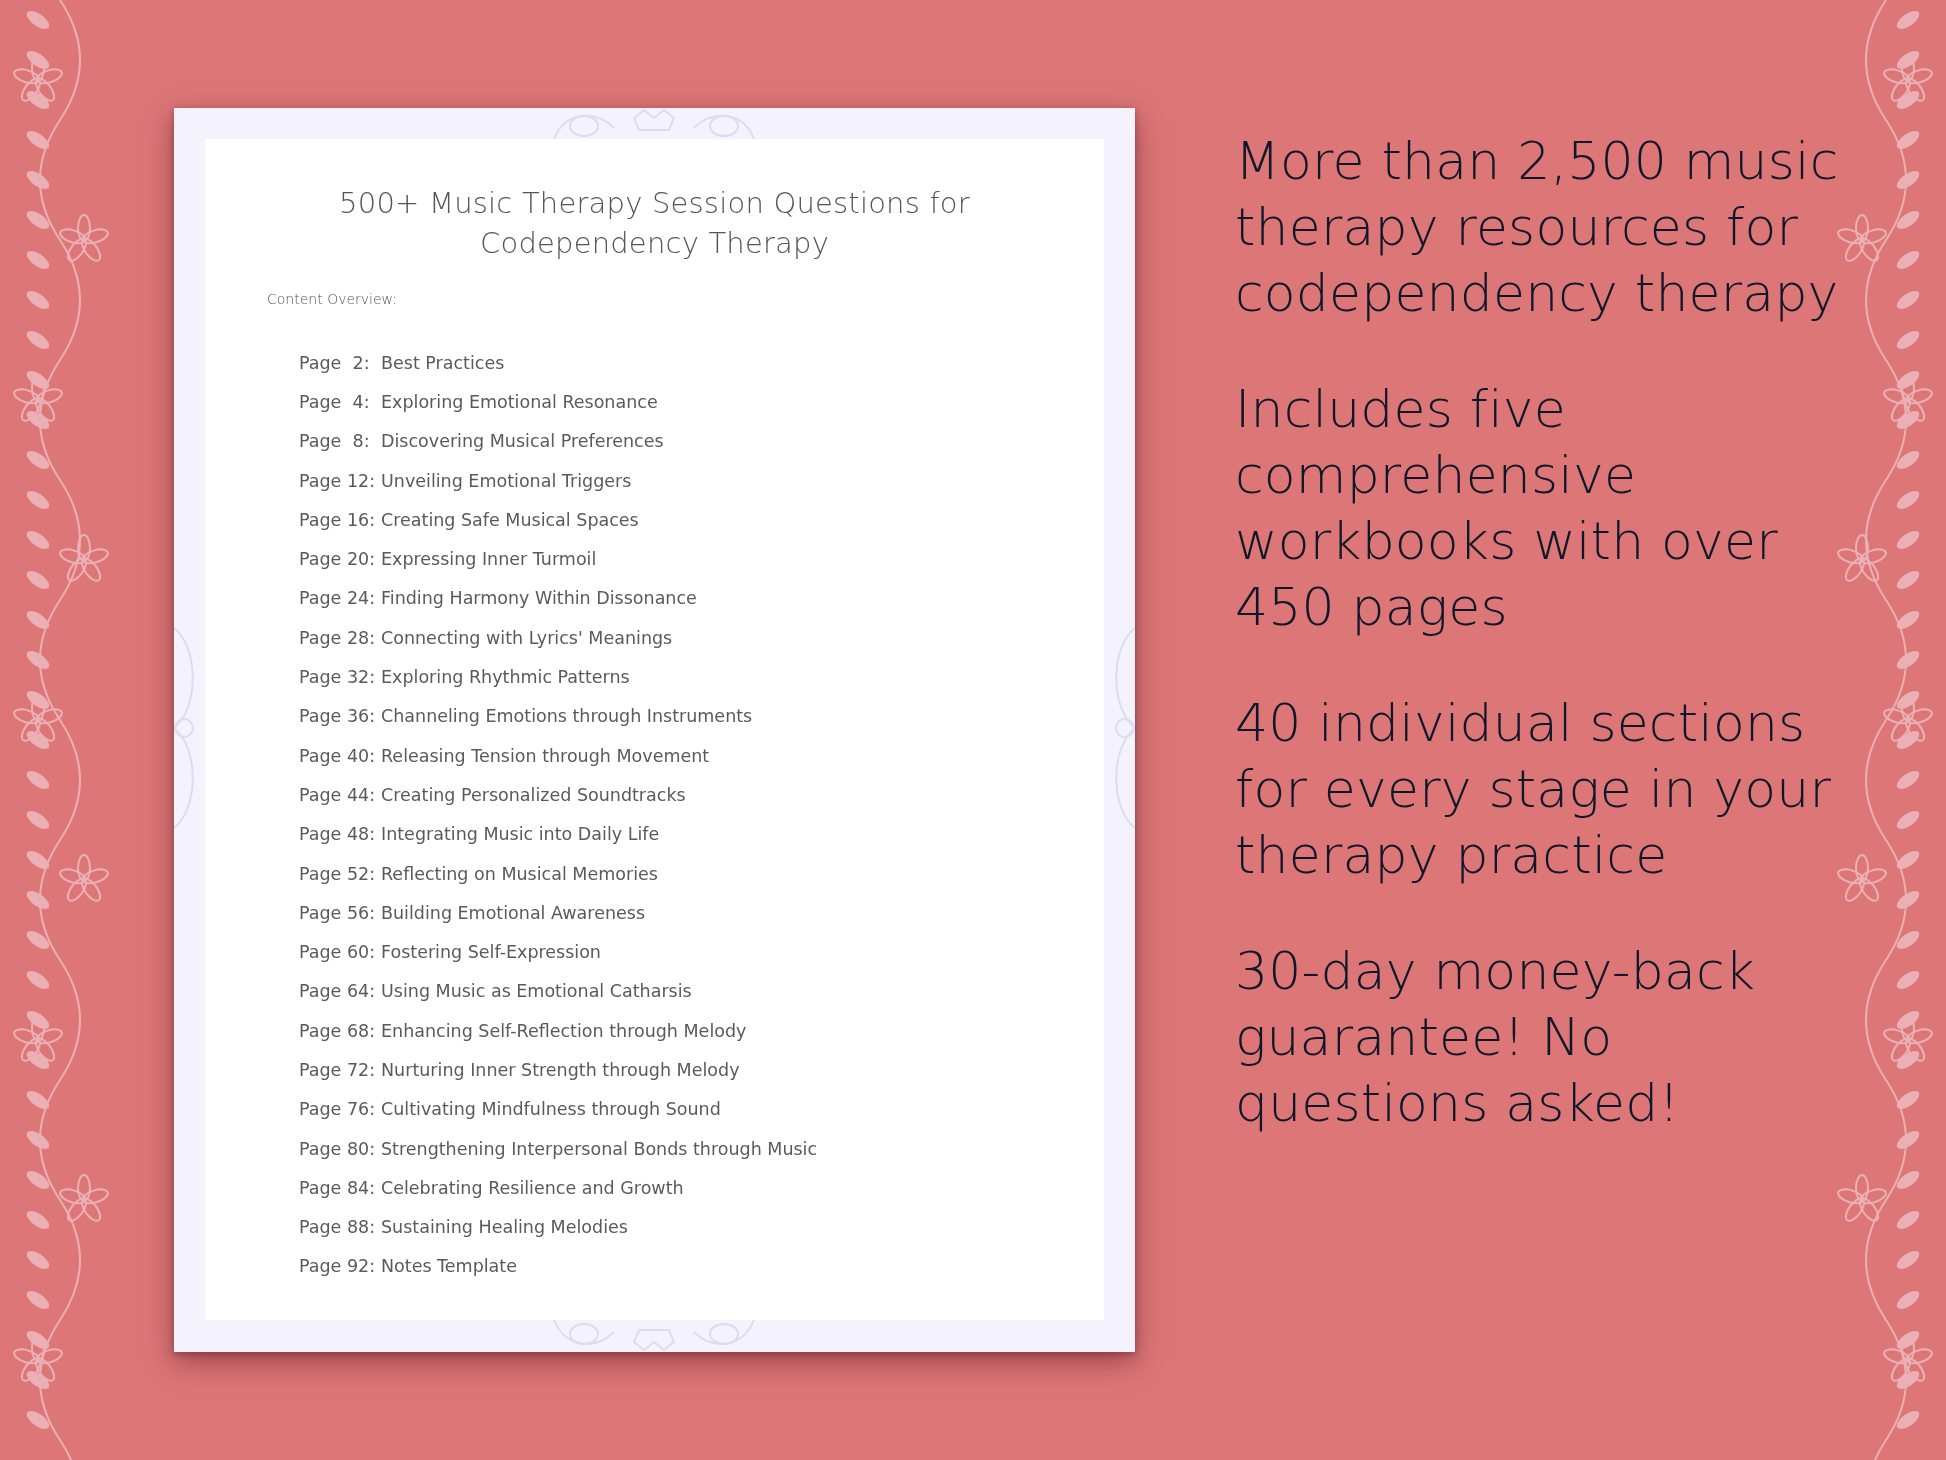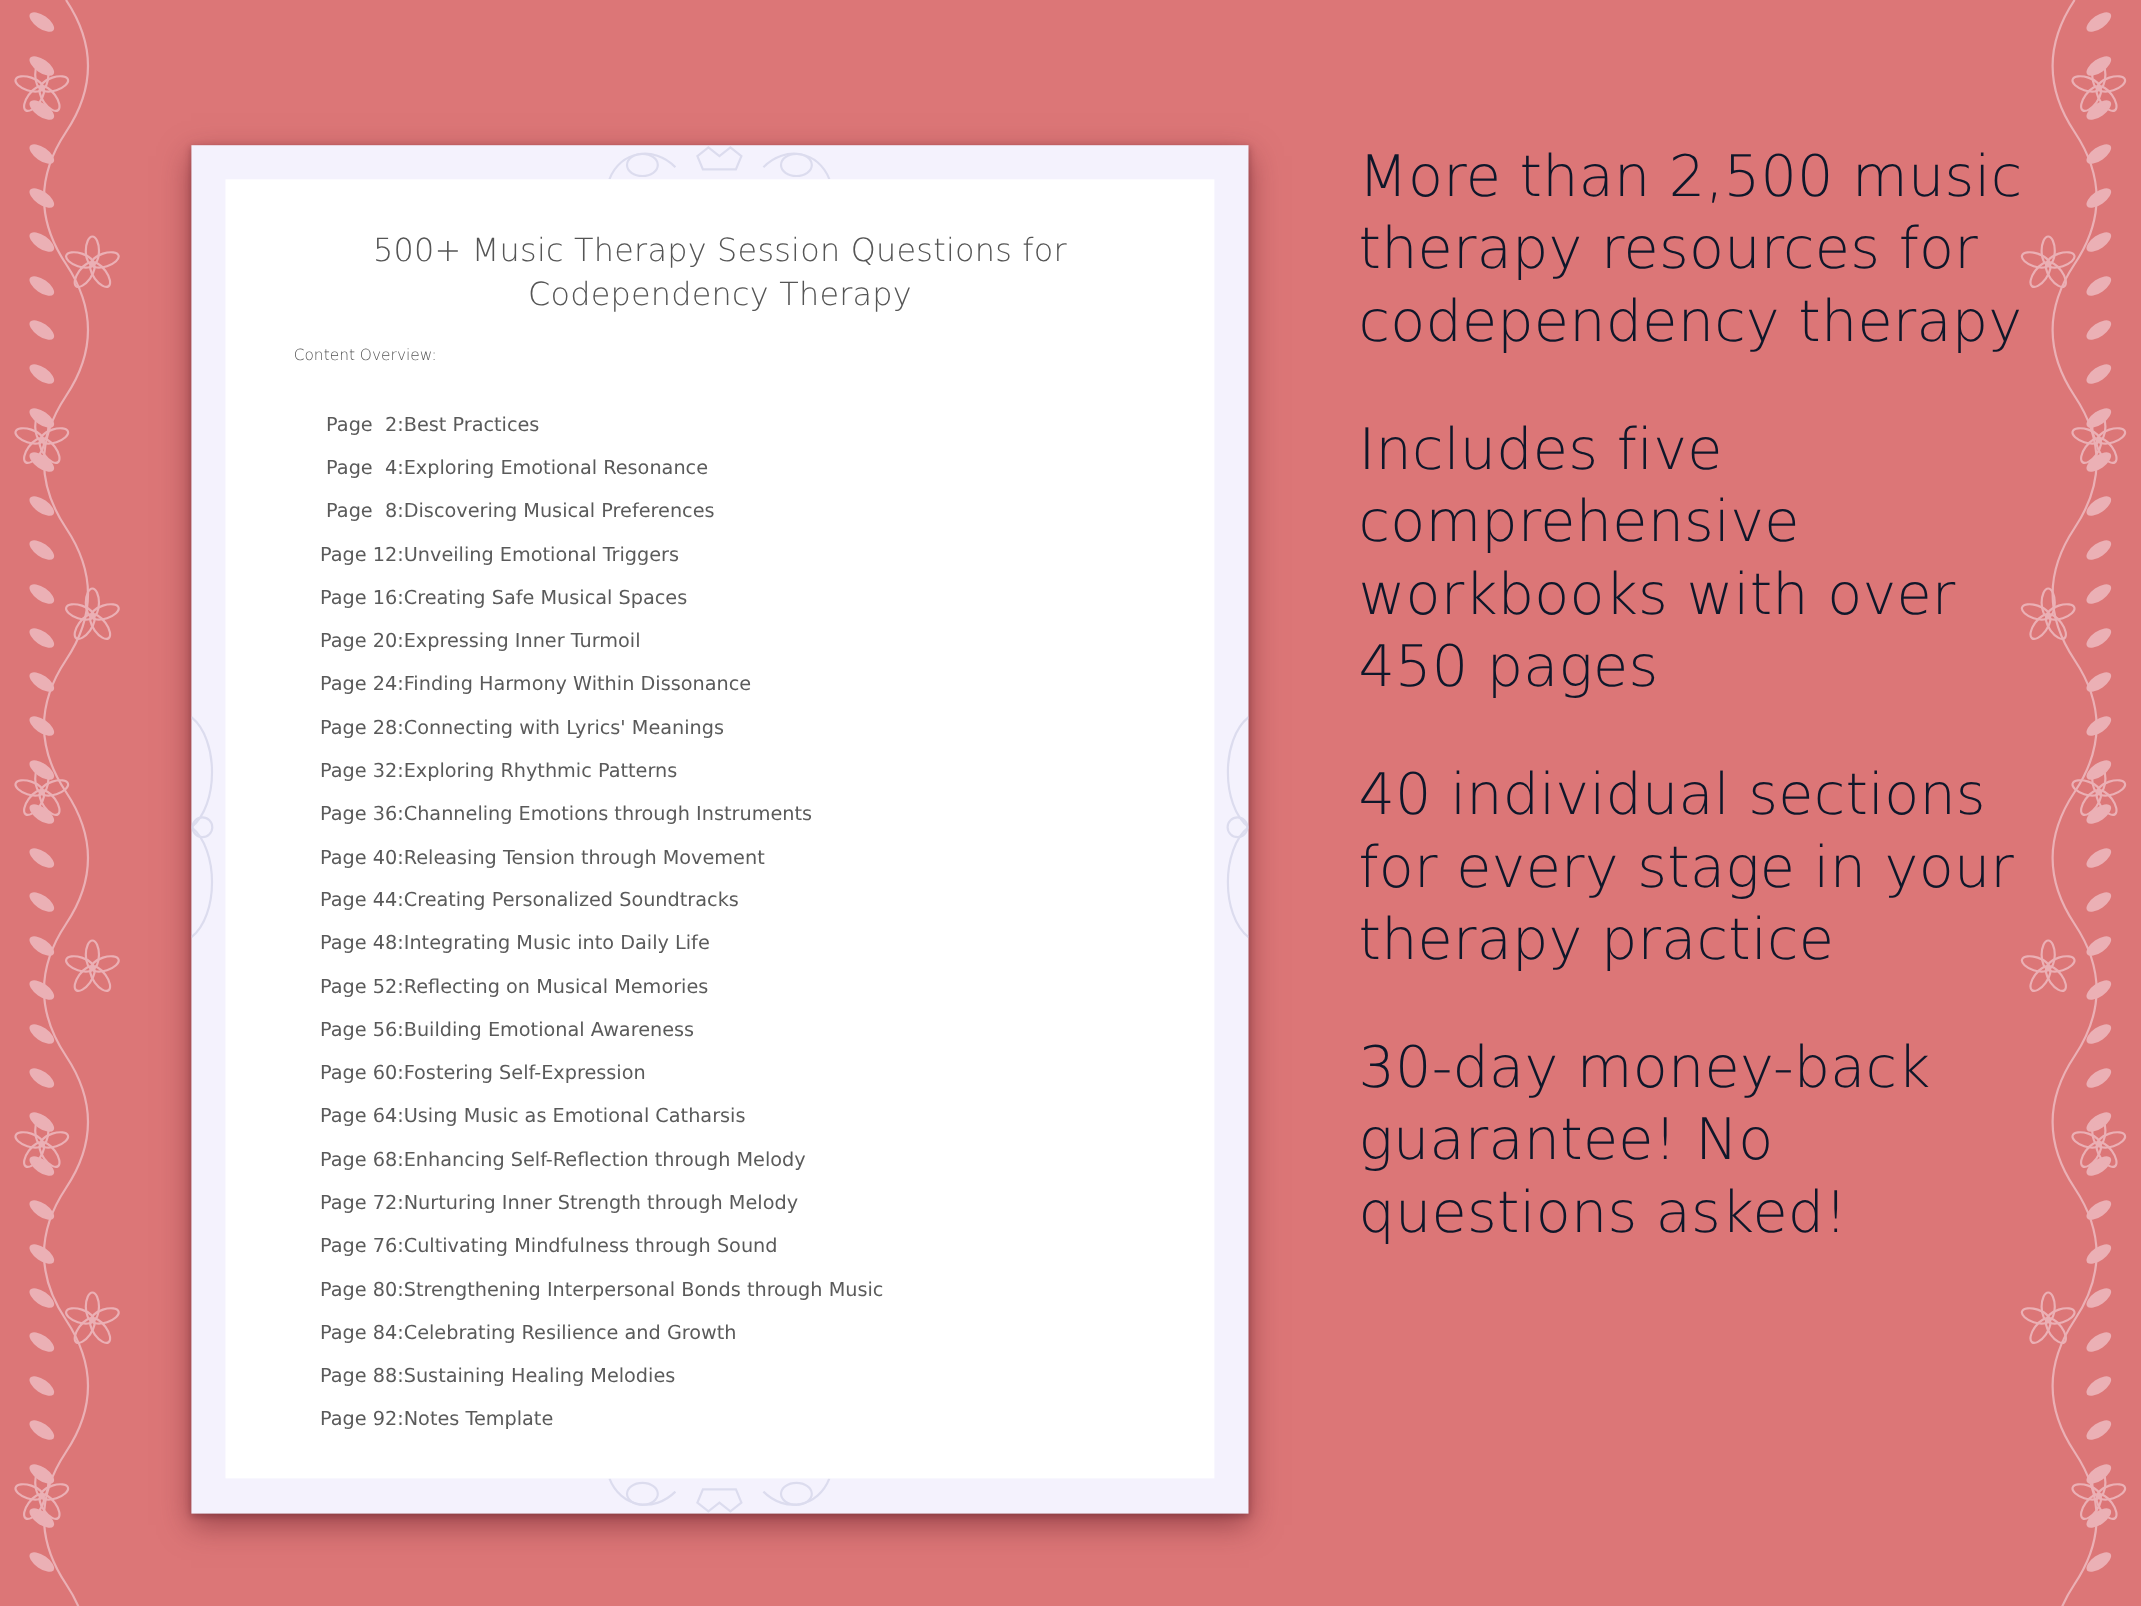--- a/index.html
+++ b/index.html
@@ -12,21 +12,20 @@
   .vine { position: absolute; top: 0; width: 130px; height: 1460px; }
   .vine.left { left: 0; }
   .vine.right { right: 0; transform: scaleX(-1); }
 
   .doc-frame {
     position: absolute;
     left: 174px; top: 108px;
     width: 961px; height: 1244px;
     background: #f4f2fd;
     box-shadow: 0 10px 26px rgba(100,30,40,0.55), 0 2px 6px rgba(90,30,40,0.4);
-    margin-top: 24px;
   }
   .mandala { position: absolute; opacity: 0.55; }
   .mandala.top { left: 340px; top: 0; width: 280px; height: 31px; }
   .mandala.bottom { left: 340px; bottom: 0; width: 280px; height: 32px; }
   .mandala.side-l { left: 0; top: 500px; width: 31px; height: 240px; }
   .mandala.side-r { right: 0; top: 500px; width: 31px; height: 240px; }
 
   .doc-page {
     position: absolute;
     left: 31px; top: 31px;
@@ -45,23 +44,22 @@
   }
   .overview-label {
     position: absolute;
     left: 62px; top: 152px;
     color: #555555;
     font-size: 14px;
     font-weight: 300;
   }
   .toc {
     position: absolute;
-    left: 80px; top: 204px;
+    left: 94px; top: 204px;
     list-style: none;
-    text-align: right;
   }
   .toc li {
     height: 39.3px;
     display: flex;
     align-items: center;
     color: #5a5a5a;
     font-size: 17.5px;
     white-space: pre;
   }
   .toc .pg { display: inline-block; width: 82px; }

